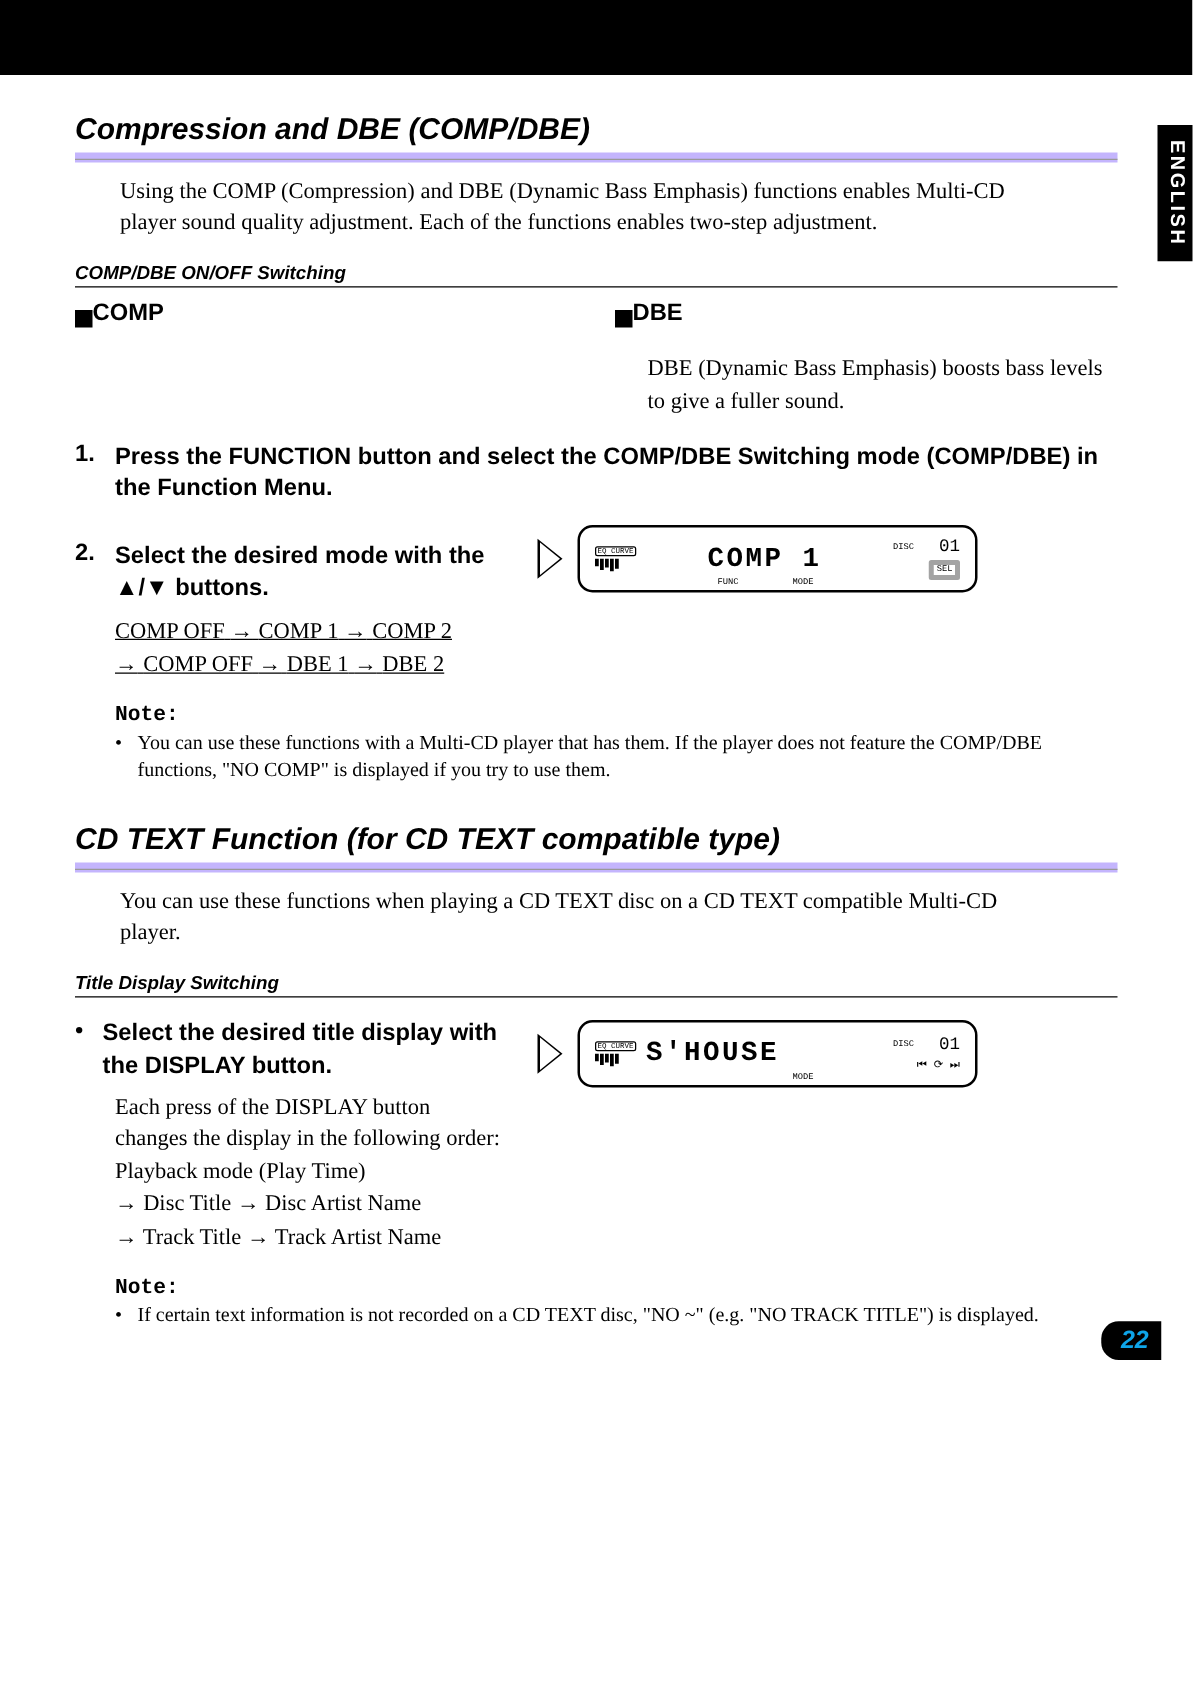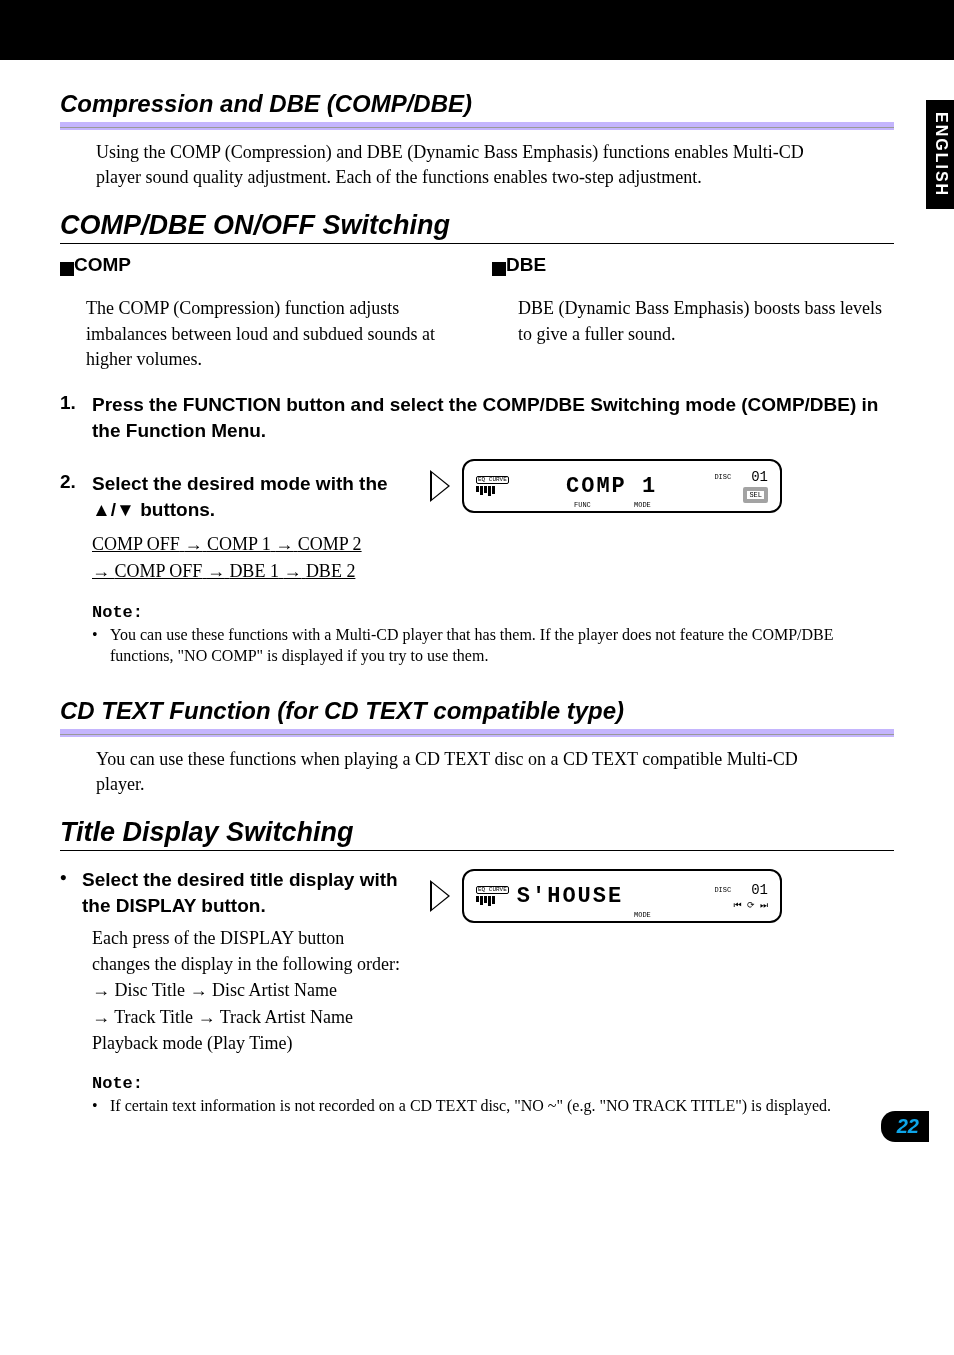--- a/index.html
+++ b/index.html
@@ -56,21 +56,21 @@
     .intro-text {
       margin: 10px 0 20px 36px;
       font-size: 18px;
       line-height: 1.4;
       max-width: 740px;
     }
     h2.sub-title {
       font-family: Arial, Helvetica, sans-serif;
       font-weight: bold;
       font-style: italic;
-      font-size: 27px;
+      font-size: 15px;
       margin: 20px 0 10px 0;
       border-bottom: 1px solid #000;
       padding-bottom: 2px;
     }
     .two-col {
       display: flex;
       gap: 30px;
       margin-bottom: 20px;
     }
     .col {
@@ -254,21 +254,20 @@
   <div class="intro-text">Using the COMP (Compression) and DBE (Dynamic Bass Emphasis) functions enables Multi-CD player sound quality adjustment. Each of the functions enables two-step adjustment.</div>
 
   <h2 class="sub-title">COMP/DBE ON/OFF Switching</h2>
 
   <div class="two-col">
     <div class="col">
       <div class="bullet-heading">
         <div class="square-bullet"></div>
         <div class="bullet-heading-text">COMP</div>
       </div>
-      <div class="bullet-body">The COMP (Compression) function adjusts imbalances between loud and subdued sounds at higher volumes.</div>
     </div>
     <div class="col">
       <div class="bullet-heading">
         <div class="square-bullet"></div>
         <div class="bullet-heading-text">DBE</div>
       </div>
       <div class="bullet-body">DBE (Dynamic Bass Emphasis) boosts bass levels to give a fuller sound.</div>
     </div>
   </div>
 
@@ -330,25 +329,25 @@
 
   <h2 class="sub-title">Title Display Switching</h2>
 
   <div class="step-with-display">
     <div class="step-left">
       <div class="numbered-step" style="margin-top:6px">
         <div class="dot-bullet">•</div>
         <div class="step-text">Select the desired title display with the DISPLAY button.</div>
       </div>
       <div style="margin-left:32px;font-size:18px;line-height:1.4">Each press of the DISPLAY button changes the display in the following order:</div>
+      <div style="margin-left:32px;font-size:18px;line-height:1.4">Playback mode (Play Time)</div>
       <div style="margin-left:32px;font-size:18px;line-height:1.5">
         <span class="arrow">→</span> <span>Disc Title</span> <span class="arrow">→</span> <span>Disc Artist Name</span><br>
         <span class="arrow">→</span> <span>Track Title</span> <span class="arrow">→</span> <span>Track Artist Name</span>
       </div>
-      <div style="margin-left:32px;font-size:18px;line-height:1.4">Playback mode (Play Time)</div>
     </div>
     <div class="step-right">
       <div class="triangle-icon"></div>
       <div class="display-panel">
         <div class="display-left-block">
           <div class="eq-label">EQ CURVE</div>
           <div class="eq-bars">
             <div class="eq-bar" style="height:6px"></div>
               <div class="eq-bar" style="height:9px"></div>
               <div class="eq-bar" style="height:7px"></div>

